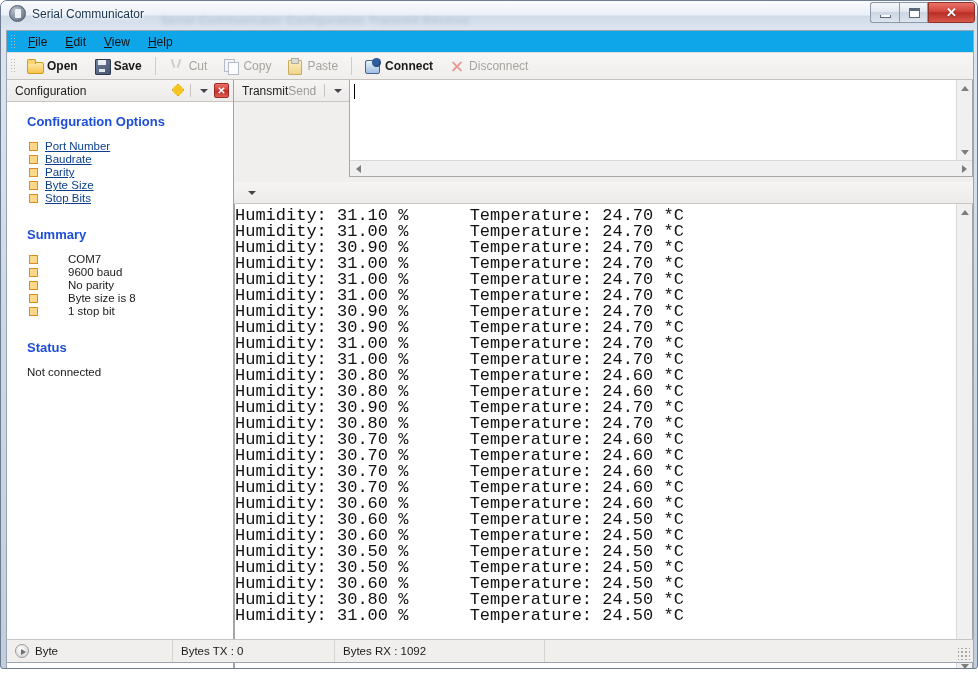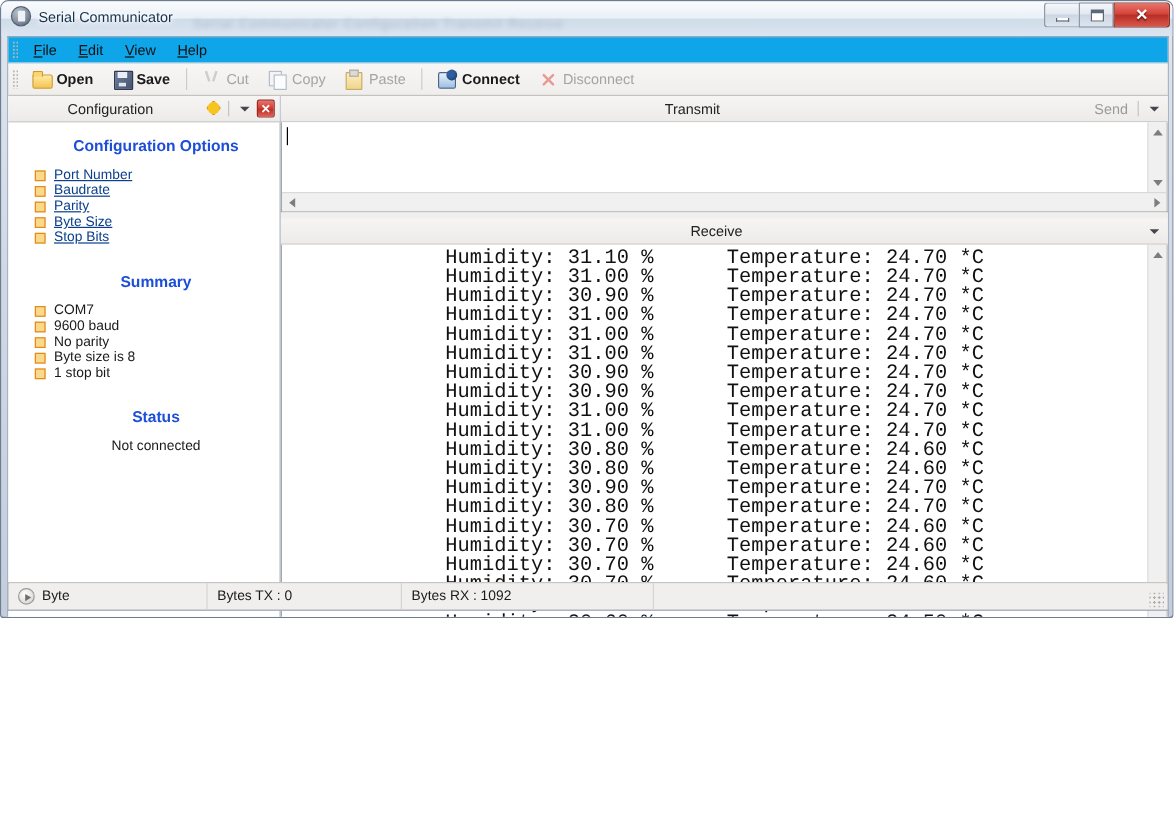--- a/index.html
+++ b/index.html
@@ -7,26 +7,25 @@
     margin: 0; padding: 0;
     width: 978px; height: 695px;
     font-family: "Liberation Sans", sans-serif;
     overflow: hidden;
     background: #fff;
   }
 
   
   #window {
     position: relative;
-    width: 978px; height: 515px;
+    width: 978px; height: 669px;
     background: linear-gradient(to bottom, #dfe6ef 0%, #cfd9e6 45%, #c3cedd 100%);
     border: 1px solid #6e7c92;
     border-radius: 7px 7px 3px 3px;
     overflow: hidden;
-    text-align: center;
   }
 
   
   #titlebar {
     position: absolute; left: 0; top: 0;
     width: 978px; height: 29px;
     background: linear-gradient(to bottom,
        rgba(255,255,255,0.85) 0%,
        rgba(237,243,250,0.80) 48%,
        rgba(205,217,232,0.80) 52%,
@@ -235,21 +234,21 @@
     display: flex; align-items: center; gap: 7px;
     height: 13px; margin-bottom: 0px; padding: 0; line-height: 13px;
   }
   .bullet {
     width: 9px; height: 9px; flex: 0 0 9px;
     background: #fbd88a; border: 1px solid #e08b1e;
   }
   .opt-link {
     font-size: 11.5px; color: #0b3f8c; text-decoration: underline; cursor: pointer;
   }
-  .opt-text { font-size: 11.5px; color: #1a1a1a; }
+  .opt-text { font-size: 11.5px; color: #1a1a1a; margin-left: 23px; }
   .status-text { font-size: 11.5px; color: #1a1a1a; margin-top: 4px; }
 
   
   #right { flex: 1 1 auto; display: flex; flex-direction: column; min-width: 0; background:#f0efee; }
 
   .pane-header {
     height: 22px; flex: 0 0 22px;
     background: linear-gradient(to bottom, #f6f5f4 0%, #ecebe9 100%);
     border-bottom: 1px solid #c9c6c1;
     display: flex; align-items: center; padding: 0 3px 0 8px;
@@ -289,21 +288,21 @@
   }
   .sb-arrow { width: 16px; height: 16px; position: relative; cursor: default; }
   .ar { position:absolute; width:0; height:0; }
   .ar-up    { left:4px; top:6px;  border-left:4px solid transparent; border-right:4px solid transparent; border-bottom:5px solid #7d7d7d; }
   .ar-down  { left:4px; top:6px;  border-left:4px solid transparent; border-right:4px solid transparent; border-top:5px solid #7d7d7d; }
   .ar-left  { left:6px; top:4px;  border-top:4px solid transparent; border-bottom:4px solid transparent; border-right:5px solid #7d7d7d; }
   .ar-right { left:6px; top:4px;  border-top:4px solid transparent; border-bottom:4px solid transparent; border-left:5px solid #7d7d7d; }
 
   .pane-splitter { height: 5px; flex: 0 0 5px; background: #f0efee; }
 
-  .transmit-pane { flex: 0 0 97px; display: flex; flex-direction: column; min-height: 0; }
+  .transmit-pane { flex: 0 0 97px; display: flex; flex-direction: row; min-height: 0; }
   .receive-pane  { flex: 1 1 auto;  display: flex; flex-direction: column; min-height: 0; }
 
   
   #statusbar {
     position: absolute; left: 5px; bottom: 5px;
     width: 968px; height: 24px;
     background: #f0efee;
     border: 1px solid #9aa5b3; border-top: 1px solid #c9c6c1;
     display: flex; align-items: center;
   }
@@ -513,21 +512,20 @@
                   <span class="ar ar-right"></span>
                 </div>
             </div>
           </div>
         </div>
 
         <div class="pane-splitter"></div>
 
         <div class="receive-pane">
           <div class="pane-header">
-            <div class="pane-title">Receive</div>
             <div class="hdr-btn">
               <span class="caret-down"></span>
             </div>
           </div>
 
           <div class="editor-wrap">
             <div class="editor-row">
               <div class="editor-area">
                 <div class="code" id="receive-text">Humidity: 31.10 %      Temperature: 24.70 *C
 Humidity: 31.00 %      Temperature: 24.70 *C

